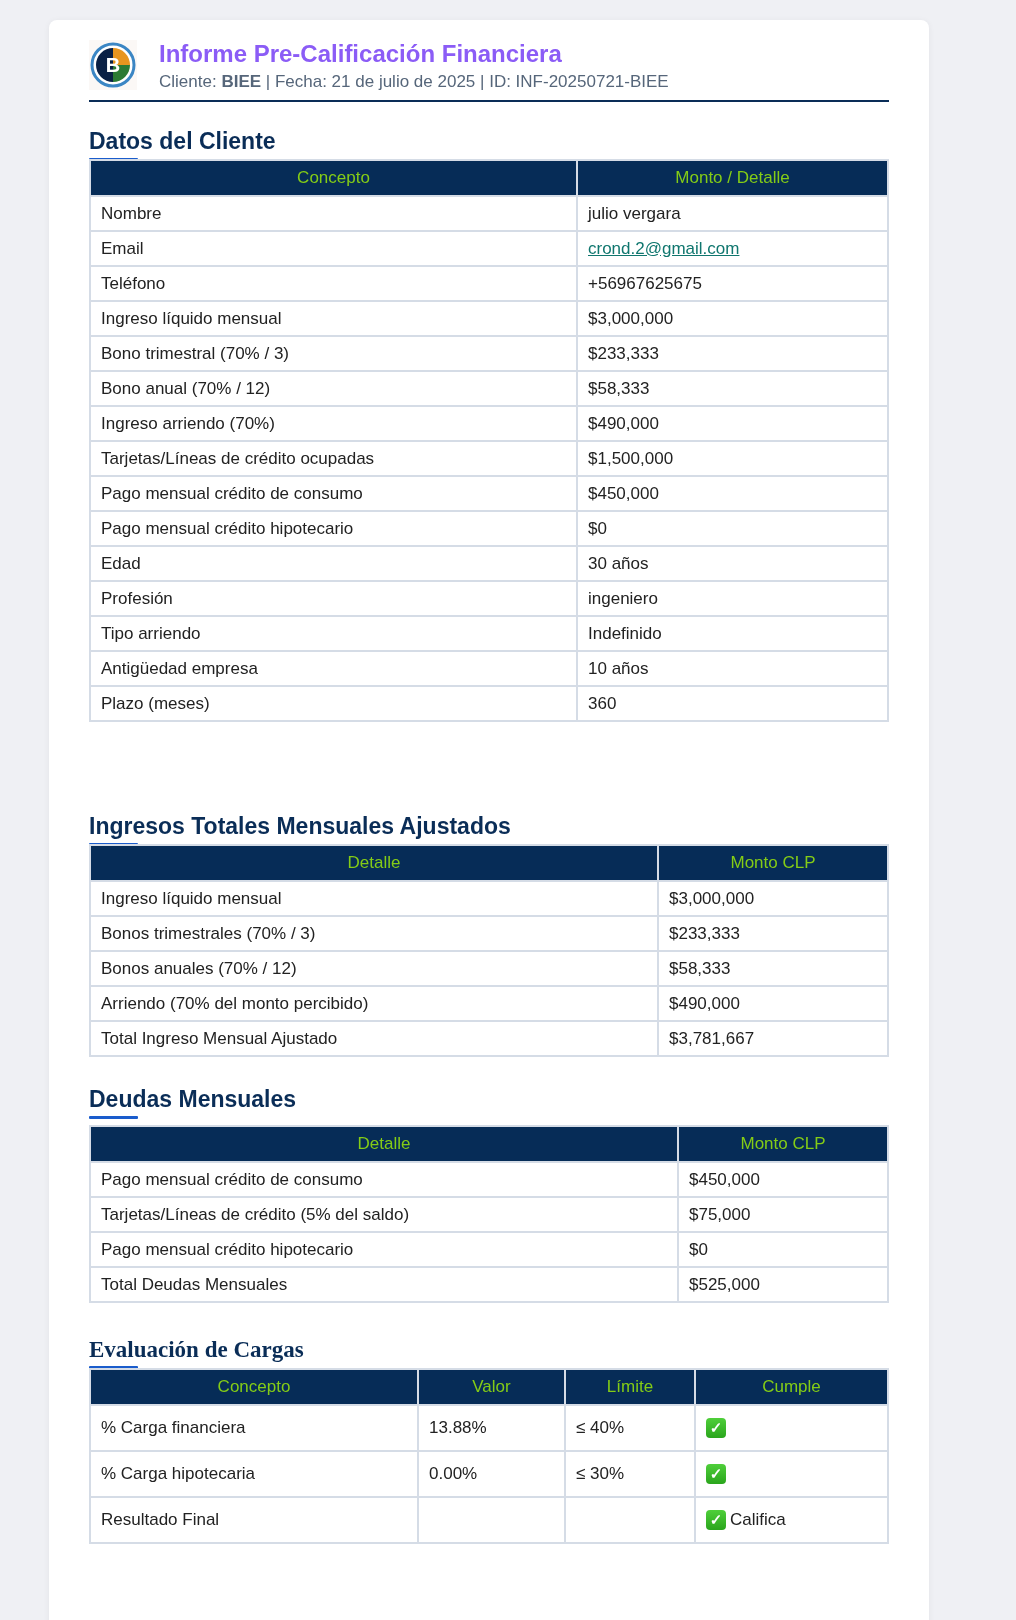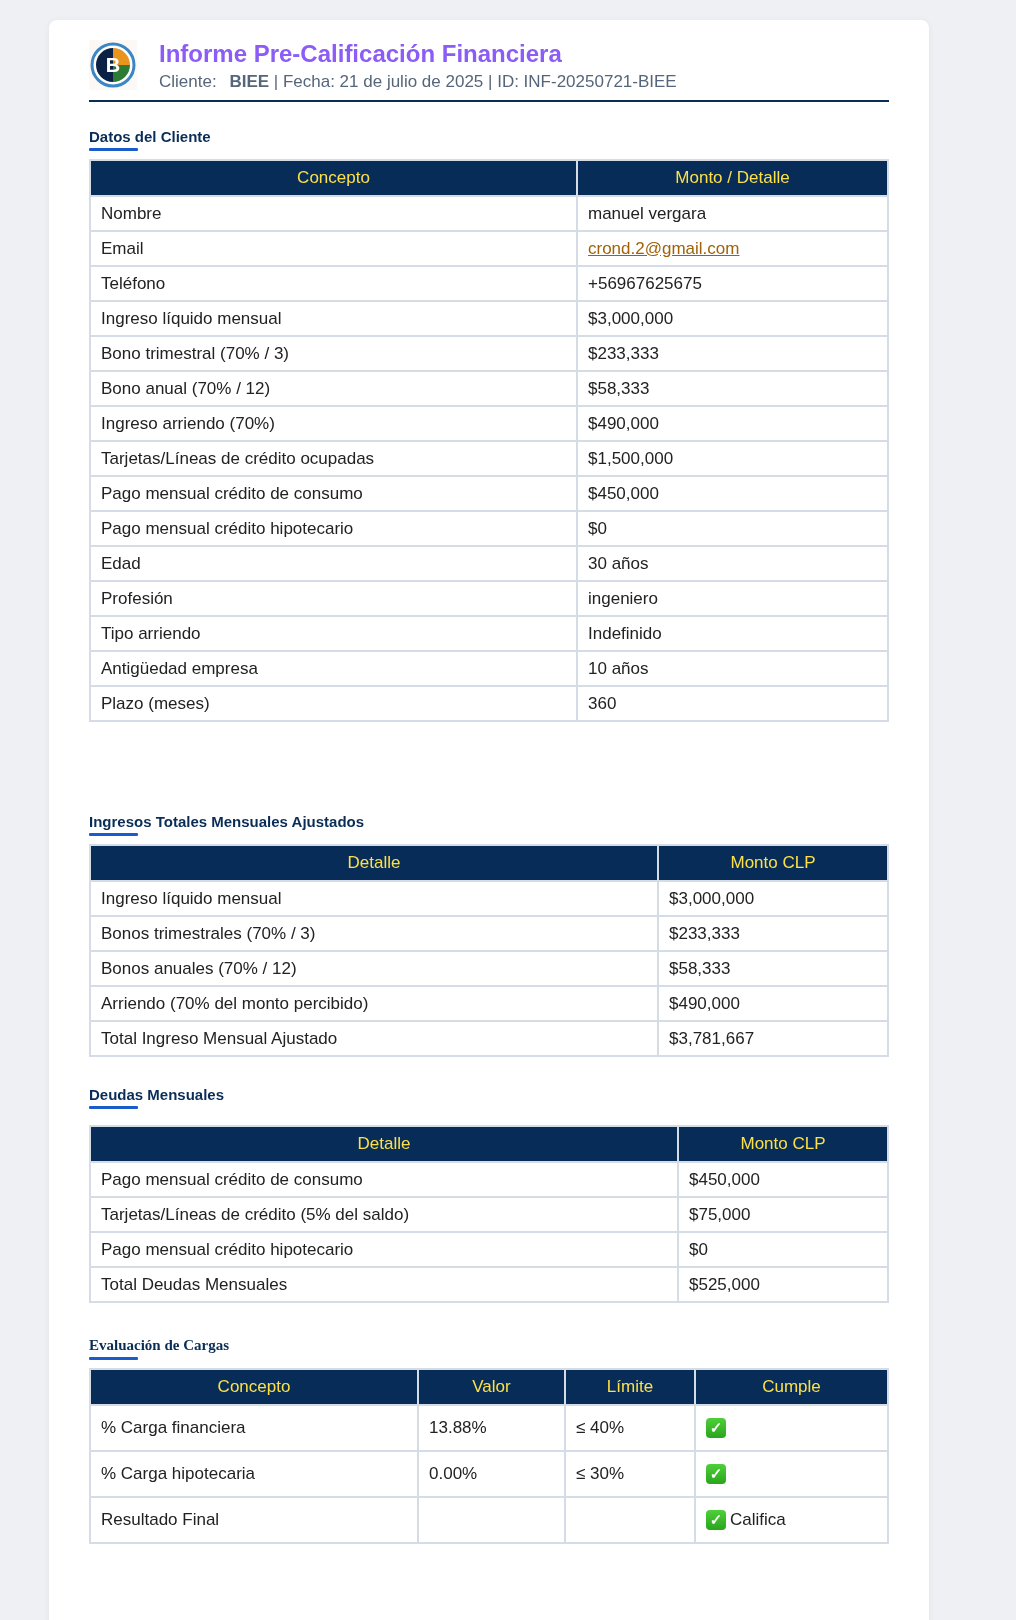--- a/index.html
+++ b/index.html
@@ -24,42 +24,42 @@
     background: #fbf8f6;
   }
   .logo svg { display: block; }
   .title {
     position: absolute; left: 70px; top: 0px; margin: 0;
     font-size: 24px; font-weight: bold; color: #8b5cf6; white-space: nowrap;
   }
   .subtitle {
     position: absolute; left: 70px; top: 32px; font-size: 17px; color: #56667a; white-space: nowrap;
   }
-  .subtitle b { color: #56667a; margin-left: 8px; }
+  .subtitle b { color: #56667a; }
   .section-title {
     position: absolute; left: 0; margin: 0;
-    font-size: 15px; font-weight: bold; color: #0a2d57;
+    font-size: 23px; font-weight: bold; color: #0a2d57;
   }
   .section-title::after {
     content: ""; position: absolute; left: 0; bottom: -6px;
     width: 49px; height: 3px; background: #1a5ccc; border-radius: 1px;
   }
   table {
     position: absolute; left: 0; width: 800px;
     border-collapse: collapse;
     font-size: 17px;
   }
   th, td { border: 2px solid #d5dce6; }
   th {
-    background: #062c57; color: #fde047; font-weight: normal;
+    background: #062c57; color: #84cc16; font-weight: normal;
     height: 34px; padding: 0 10px; text-align: center;
     border-color: #d5dce6;
   }
   td { height: 33px; padding: 0 10px; text-align: left; color: #222; }
-  td a { color: #a16207; text-decoration: underline; }
+  td a { color: #0f766e; text-decoration: underline; }
   .t-cargas td { height: 44px; }
   .check {
     display: inline-block; width: 20px; height: 20px; border-radius: 4px;
     background: linear-gradient(#4fcf3a, #2aa51c);
     color: #fff; font-size: 15px; line-height: 20px; text-align: center;
     vertical-align: middle; font-weight: bold;
   }
   .check-label { vertical-align: middle; margin-left: 4px; }
 </style>
 </head>
@@ -90,21 +90,21 @@
         </colgroup>
       <thead>
         <tr>
           <th>Concepto</th>
           <th>Monto / Detalle</th>
         </tr>
       </thead>
       <tbody>
         <tr>
             <td>Nombre</td>
-            <td>manuel vergara</td>
+            <td>julio vergara</td>
           </tr>
         <tr>
             <td>Email</td>
             <td><a>crond.2@gmail.com</a></td>
           </tr>
         <tr>
             <td>Teléfono</td>
             <td>+56967625675</td>
           </tr>
         <tr>

